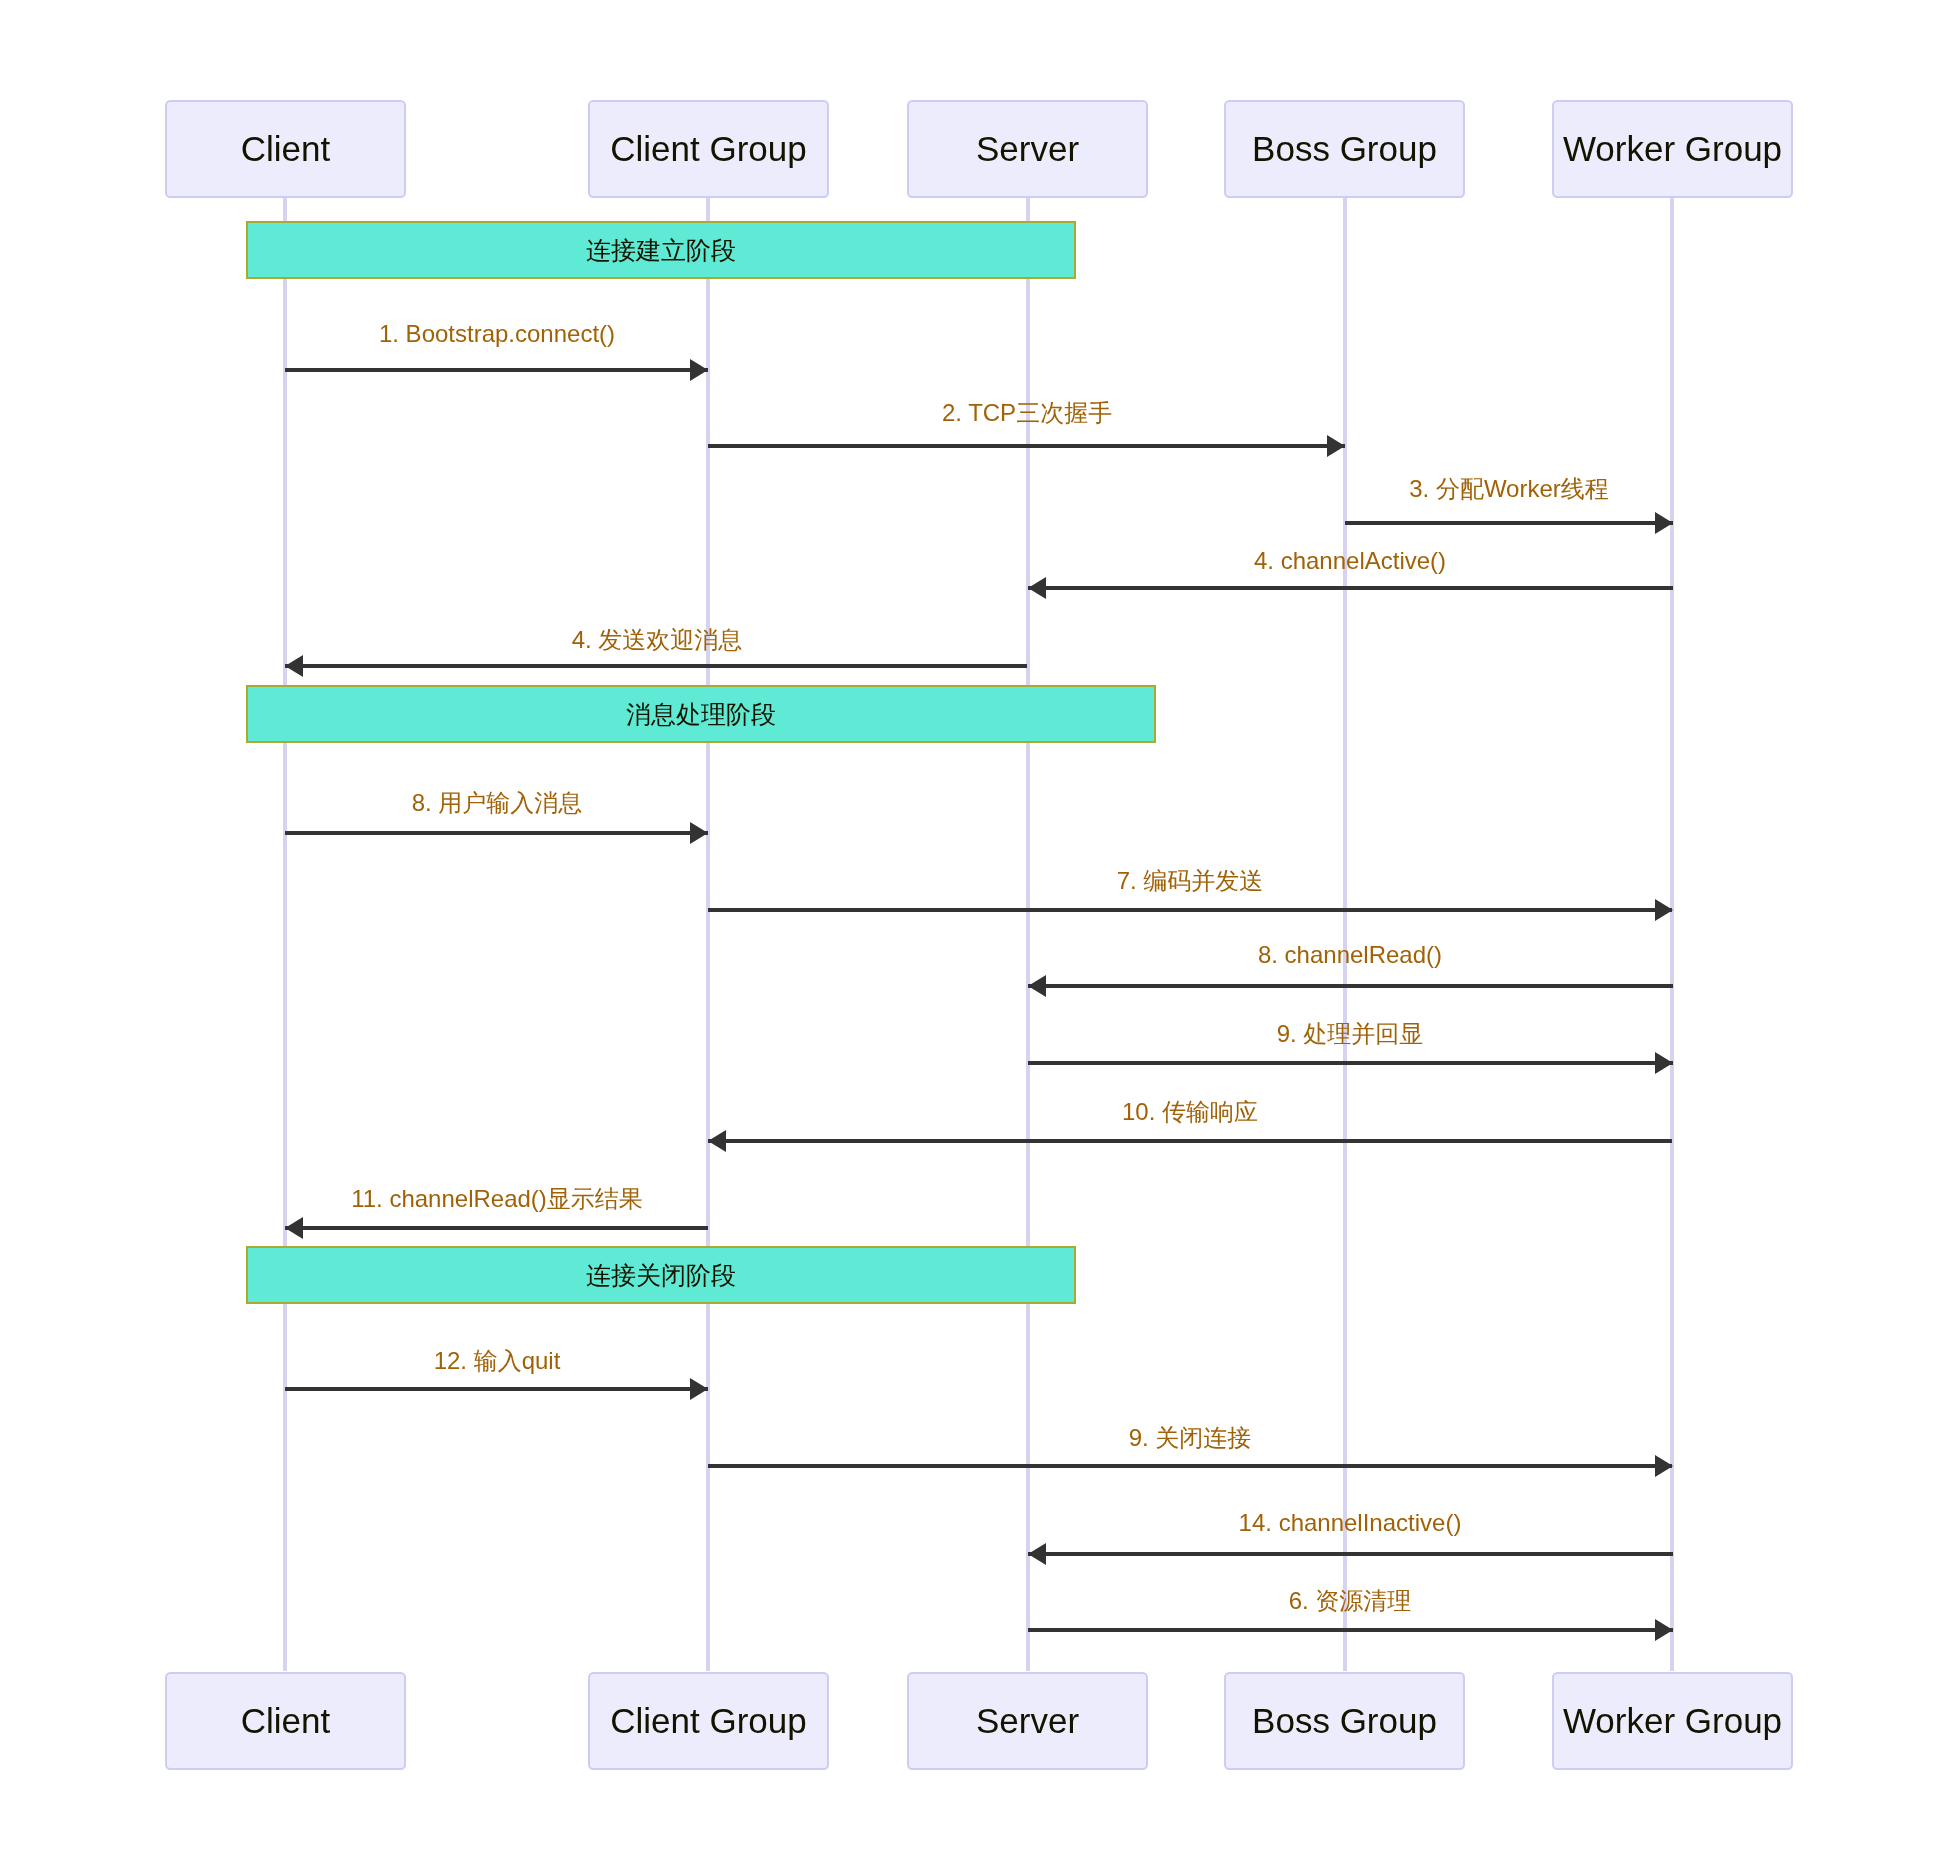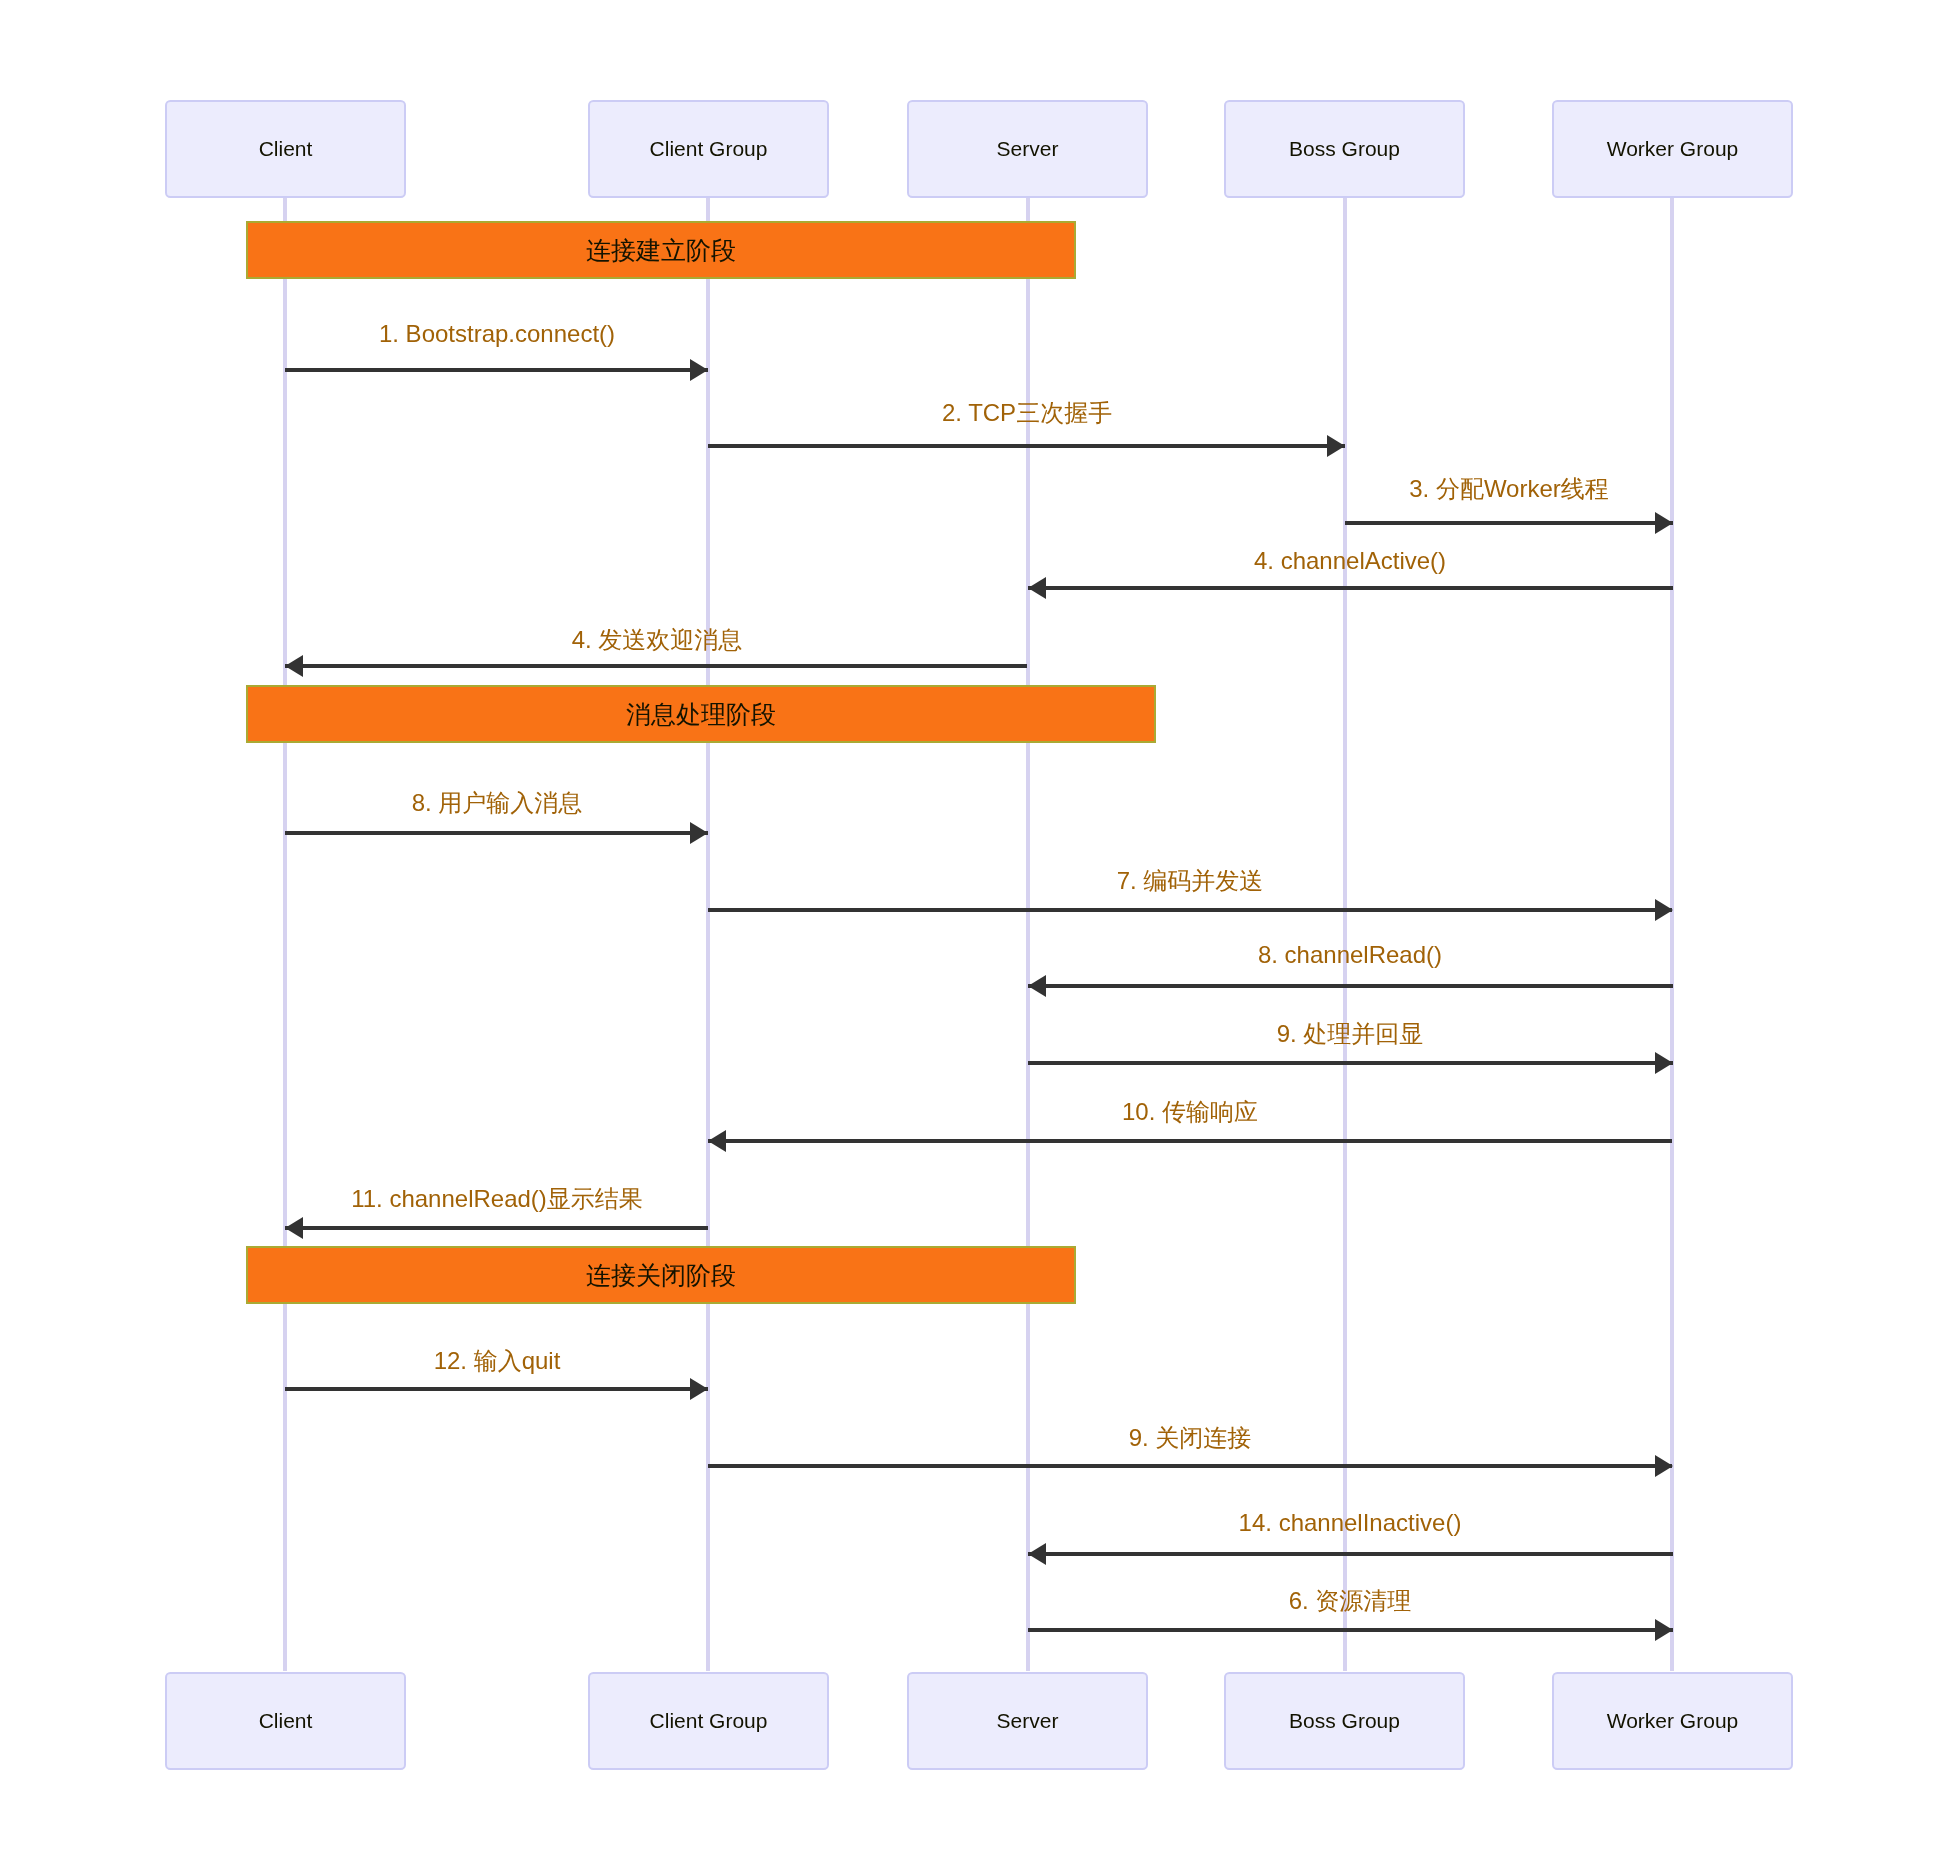--- a/index.html
+++ b/index.html
@@ -18,33 +18,33 @@
   .actor-box {
     position: absolute;
     background: #ececfd;
     border: 2.1px solid #ccccf5;
     border-radius: 5.3px;
     display: flex;
     align-items: center;
     justify-content: center;
   }
   .actor-label {
-    font-size: 21px;
+    font-size: 35px;
     color: #131300;
     font-family: "Liberation Sans", sans-serif;
     white-space: nowrap;
   }
   .lifeline {
     position: absolute;
     width: 4.2px;
     background: #d6d2f0;
   }
   .phase-banner {
     position: absolute;
-    background: #f97316;
+    background: #5eead4;
     border: 2.6px solid #aaaa33;
     display: flex;
     align-items: center;
     justify-content: center;
     z-index: 5;
   }
   .phase-label {
     font-size: 25px;
     color: #131300;
     font-family: "Liberation Sans", sans-serif;

